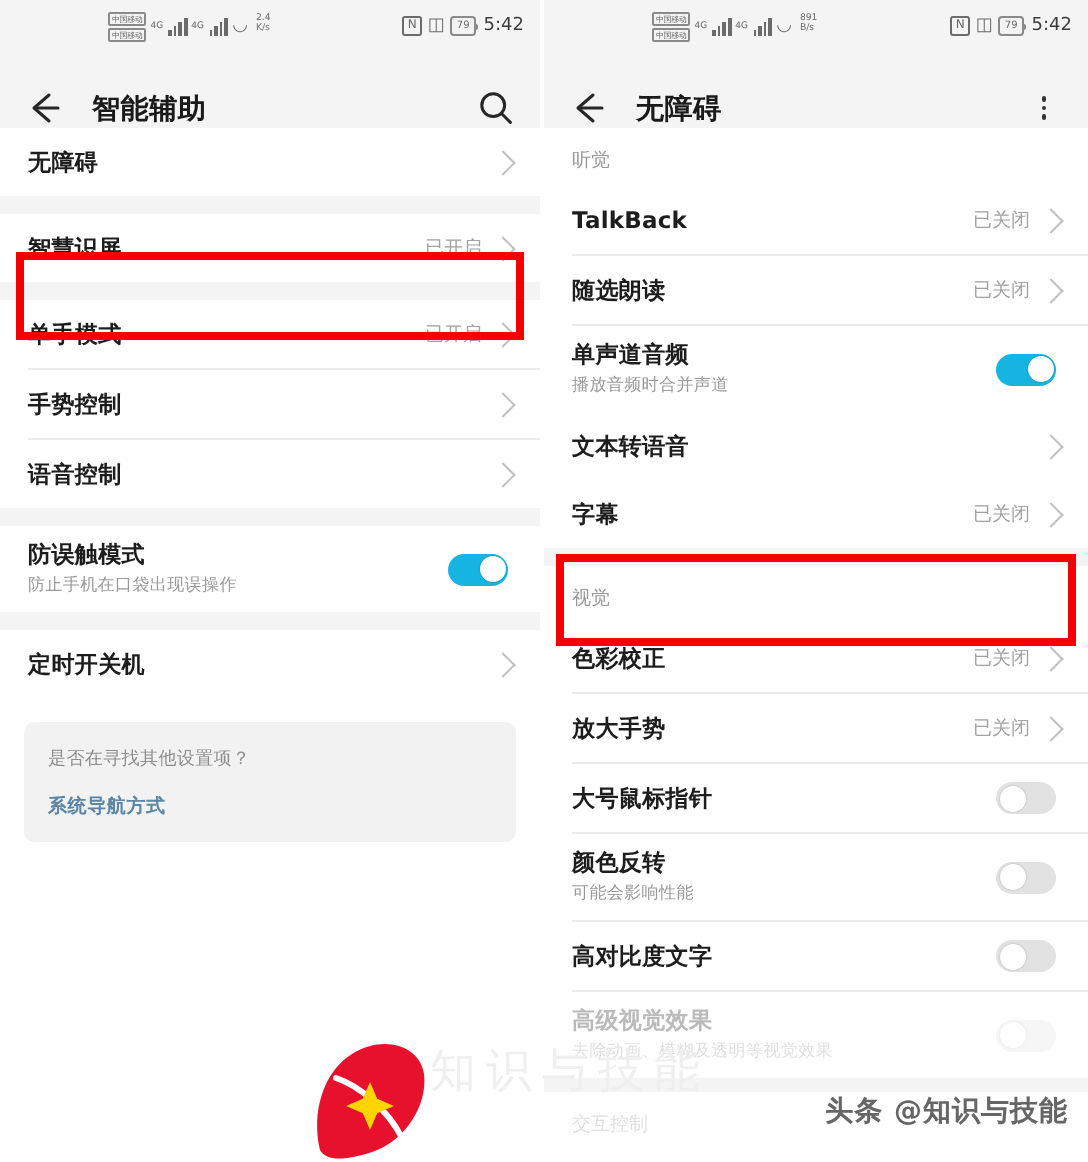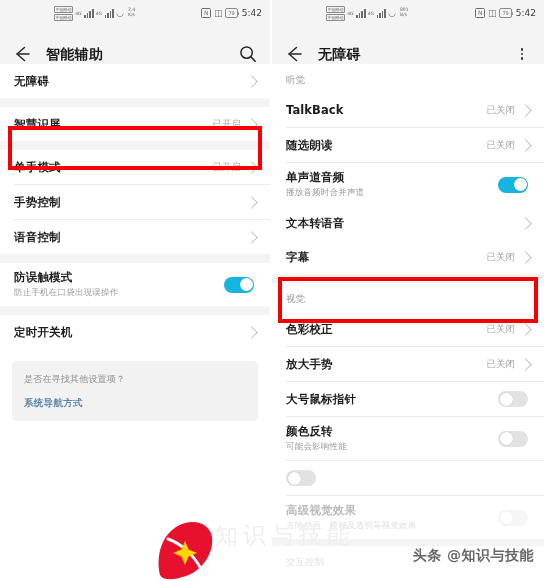--- a/index.html
+++ b/index.html
@@ -452,20 +452,23 @@
           <div class="texts">
             <div class="title">颜色反转</div>
             <div class="sub">可能会影响性能</div>
           </div>
           <div class="toggle">
               <span class="knob"></span>
             </div>
         </div>
         <div class="divider"></div>
         <div class="row">
+          <div class="texts">
+              <div class="title">高对比度文字</div>
+            </div>
           <div class="toggle">
               <span class="knob"></span>
             </div>
         </div>
         <div class="divider"></div>
         <div class="row faded">
           <div class="texts">
             <div class="title">高级视觉效果</div>
             <div class="sub">去除动画、模糊及透明等视觉效果</div>
           </div>

